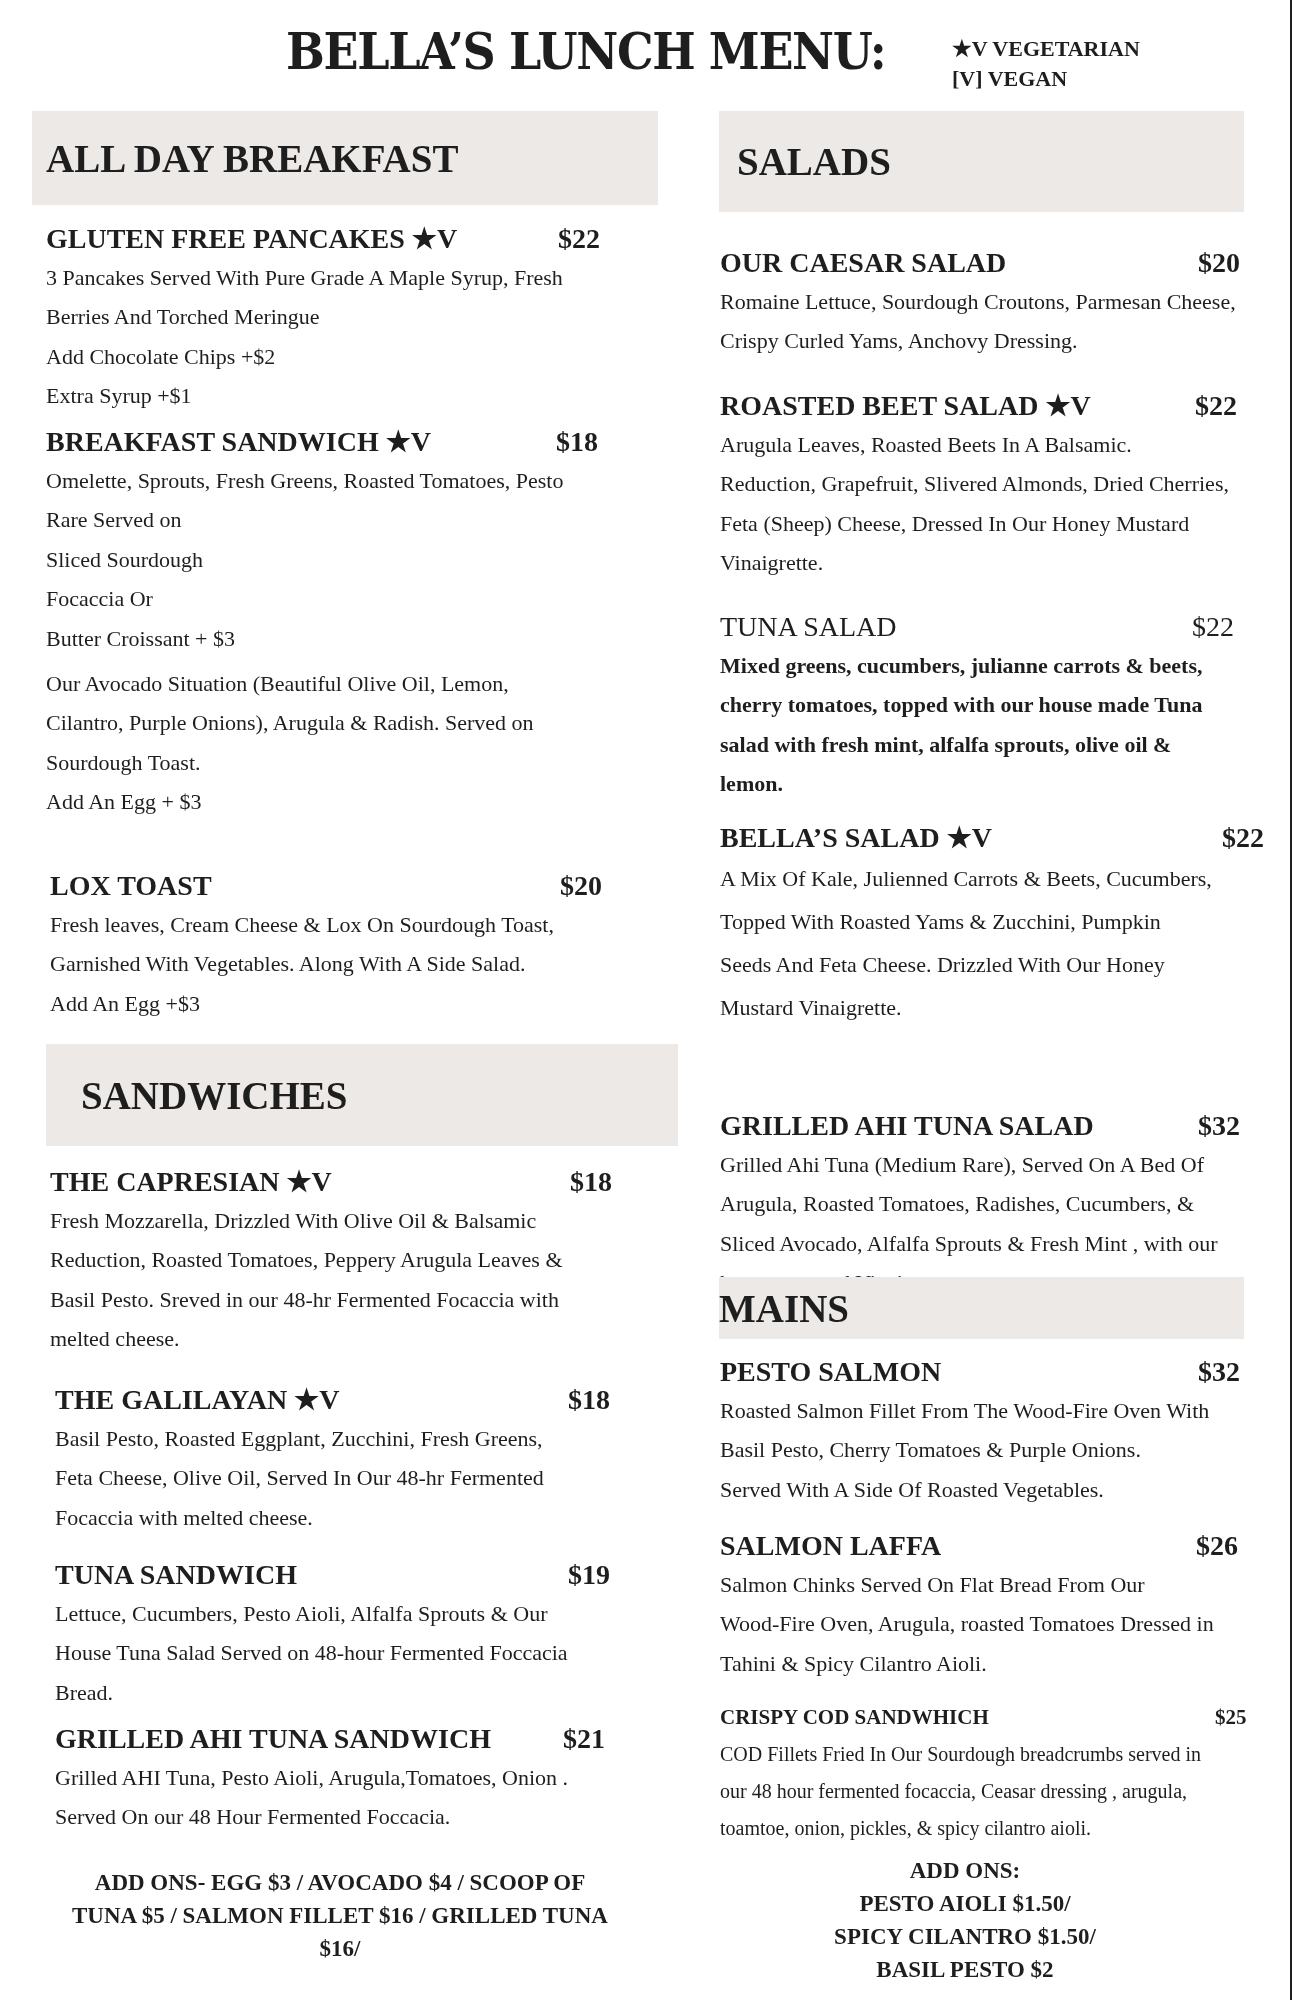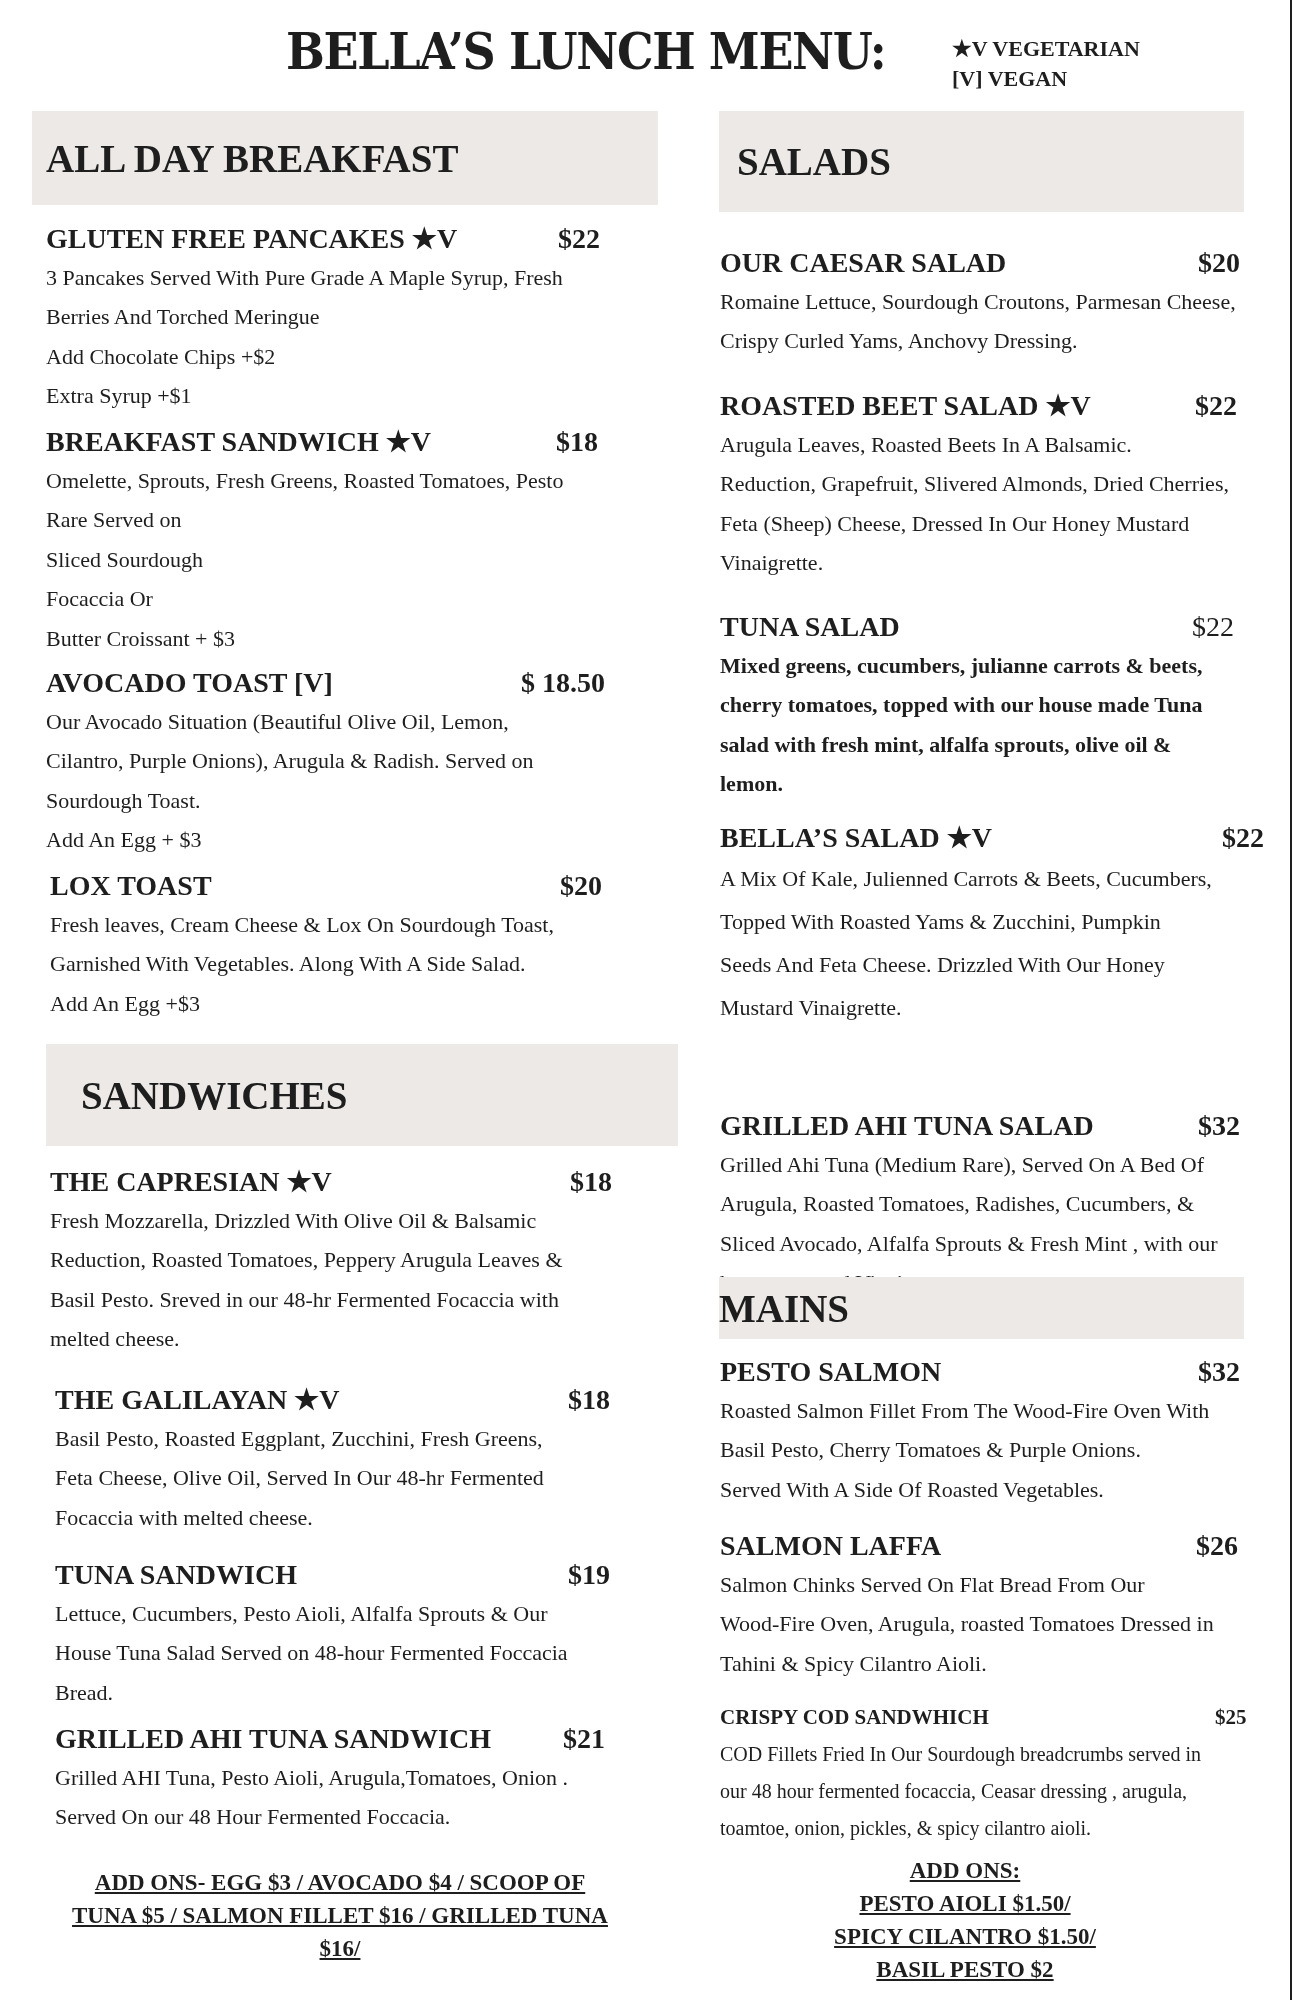--- a/index.html
+++ b/index.html
@@ -21,21 +21,21 @@
     position: absolute; background: #ede9e6;
     font-weight: bold; font-size: 39px; color: #1e1e1e;
     box-sizing: border-box; display: flex; align-items: center;
   }
   .item { position: absolute; }
   .item-row { position: relative; height: 38px; font-weight: bold; font-size: 28px; line-height: 38px; white-space: nowrap; }
   .item-row .price { position: absolute; top: 0; }
   .desc { font-size: 22px; line-height: 39.4px; white-space: nowrap; }
   .desc.bold { font-weight: bold; }
   .addons {
-    position: absolute; text-align: center; font-weight: bold; font-size: 23px; line-height: 33px; text-decoration: underline;
+    position: absolute; text-align: center; font-weight: bold; font-size: 23px; line-height: 33px;
   }
 </style>
 </head>
 <body>
 
 <div class="edge-line"></div>
 
 <div class="title">BELLA’S LUNCH MENU:</div>
 <div class="legend">
   <div>★V VEGETARIAN</div>
@@ -61,21 +61,20 @@
   <div class="desc">
     <div>Omelette, Sprouts, Fresh Greens, Roasted Tomatoes, Pesto</div>
     <div>Rare Served on</div>
     <div>Sliced Sourdough</div>
     <div>Focaccia Or</div>
     <div>Butter Croissant + $3</div>
   </div>
 </div>
 
 <div class="item" style="left:46px;top:664px;width:600px;">
-  <div class="item-row"><span>AVOCADO TOAST [V]</span><span class="price" style="left:475px;">$  18.50</span></div>
   <div class="desc">
     <div>Our Avocado Situation (Beautiful Olive Oil, Lemon,</div>
     <div>Cilantro, Purple Onions), Arugula &amp; Radish. Served on</div>
     <div>Sourdough Toast.</div>
     <div>Add An Egg + $3</div>
   </div>
 </div>
 
 <div class="item" style="left:50px;top:867px;width:600px;">
   <div class="item-row"><span>LOX TOAST</span><span class="price" style="left:510px;">$20</span></div>
@@ -148,21 +147,21 @@
   <div class="item-row"><span>ROASTED BEET SALAD ★V</span><span class="price" style="left:475px;">$22</span></div>
   <div class="desc">
     <div>Arugula Leaves, Roasted Beets In A Balsamic.</div>
     <div>Reduction, Grapefruit, Slivered Almonds, Dried Cherries,</div>
     <div>Feta (Sheep) Cheese, Dressed In Our Honey Mustard</div>
     <div>Vinaigrette.</div>
   </div>
 </div>
 
 <div class="item" style="left:720px;top:608px;width:570px;">
-  <div class="item-row"><span style="font-weight:bold;">TUNA SALAD</span><span class="price" style="left:472px;font-weight:normal;">$22</span></div>
+  <div class="item-row"><span style="font-weight:normal;">TUNA SALAD</span><span class="price" style="left:472px;font-weight:normal;">$22</span></div>
   <div class="desc bold">
     <div>Mixed greens, cucumbers, julianne carrots &amp; beets,</div>
     <div>cherry tomatoes, topped with our house made Tuna</div>
     <div>salad with fresh mint, alfalfa sprouts, olive oil &amp;</div>
     <div>lemon.</div>
   </div>
 </div>
 
 <div class="item" style="left:720px;top:819px;width:575px;">
   <div class="item-row"><span>BELLA’S SALAD ★V</span><span class="price" style="left:502px;">$22</span></div>

